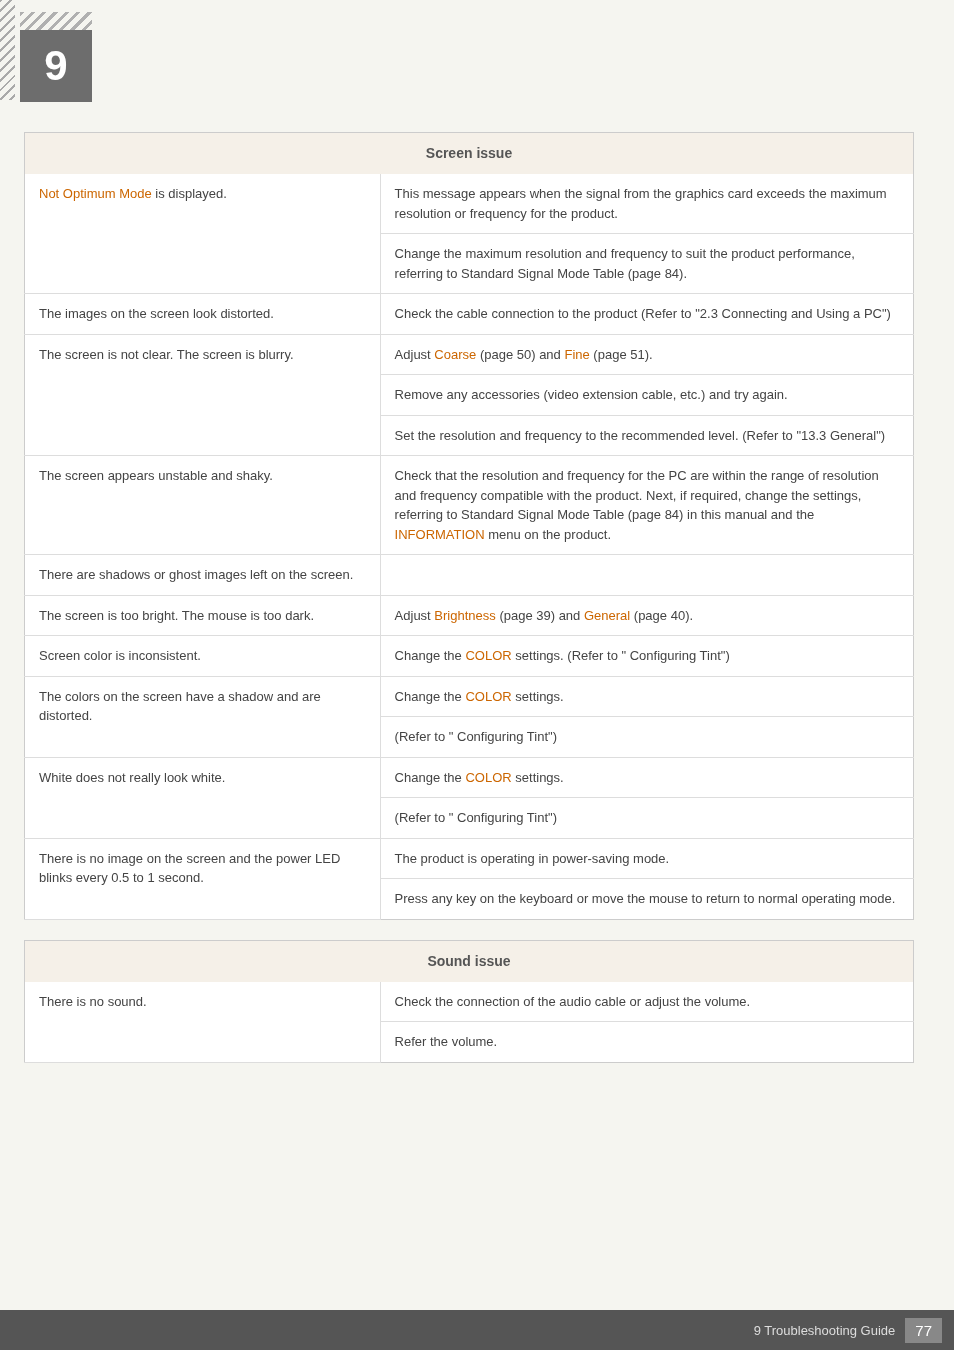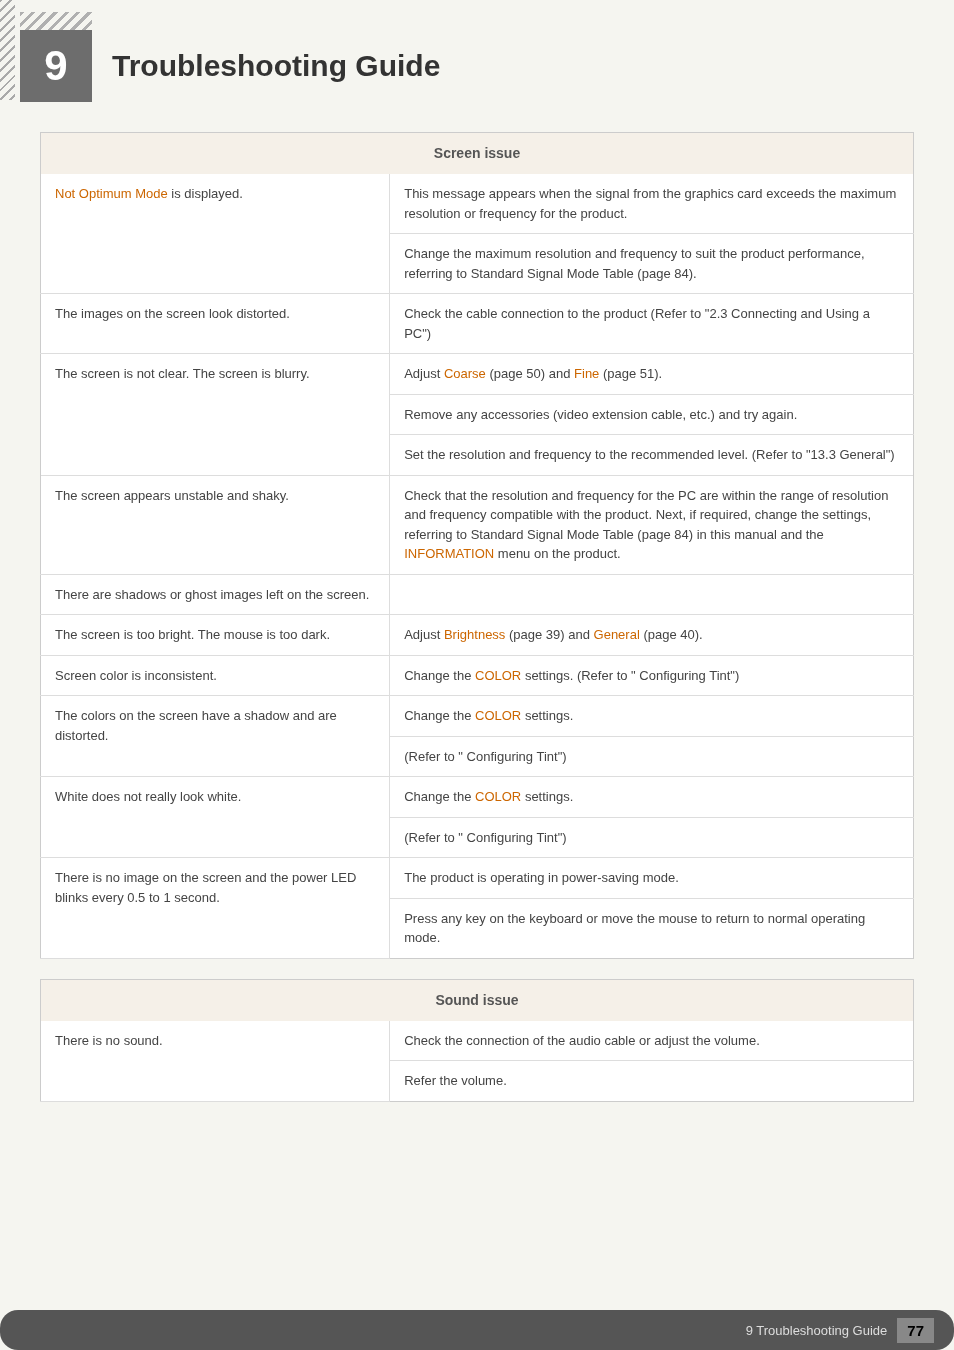--- a/index.html
+++ b/index.html
@@ -54,21 +54,21 @@
 
     .page-title {
       font-size: 30px;
       font-weight: bold;
       color: #333;
       margin-left: 20px;
     }
 
     
     .content {
-      padding: 10px 40px 60px 40px;
+      padding: 10px 40px 60px 24px;
     }
 
     
     .issue-table {
       width: 100%;
       border-collapse: collapse;
       margin-bottom: 20px;
       background: white;
       border: 1px solid #ccc;
     }
@@ -125,37 +125,36 @@
     .footer {
       position: absolute;
       bottom: 0;
       left: 0;
       right: 0;
       height: 40px;
       background: #555;
       display: flex;
       align-items: center;
       justify-content: flex-end;
-      padding: 0 20px;
+      padding: 0 12px;
       color: white;
       font-size: 13px;
-      border-radius: 18px;
     }
 
     .footer-text {
       color: #ddd;
       margin-right: 10px;
     }
 
     .footer-page {
       background: #888;
-      color: #000000;
+      color: #ffffff;
       padding: 4px 10px;
       font-size: 15px;
-      font-weight: bold;
+      font-weight: normal;
     }
 
     
     .stripe-decoration {
       position: absolute;
       top: 0;
       left: 0;
       width: 15px;
       height: 100px;
       background: repeating-linear-gradient(
@@ -169,21 +168,20 @@
   </style>
 </head>
 <body>
 
 <div class="stripe-decoration"></div>
 
 <div class="header">
   <div class="chapter-badge">
     <span>9</span>
   </div>
-  <div class="page-title">Troubleshooting Guide</div>
 </div>
 
 <div class="content">
 
   <table class="issue-table">
     <thead>
       <tr>
         <td colspan="2" class="table-header">Screen issue</td>
       </tr>
     </thead>

